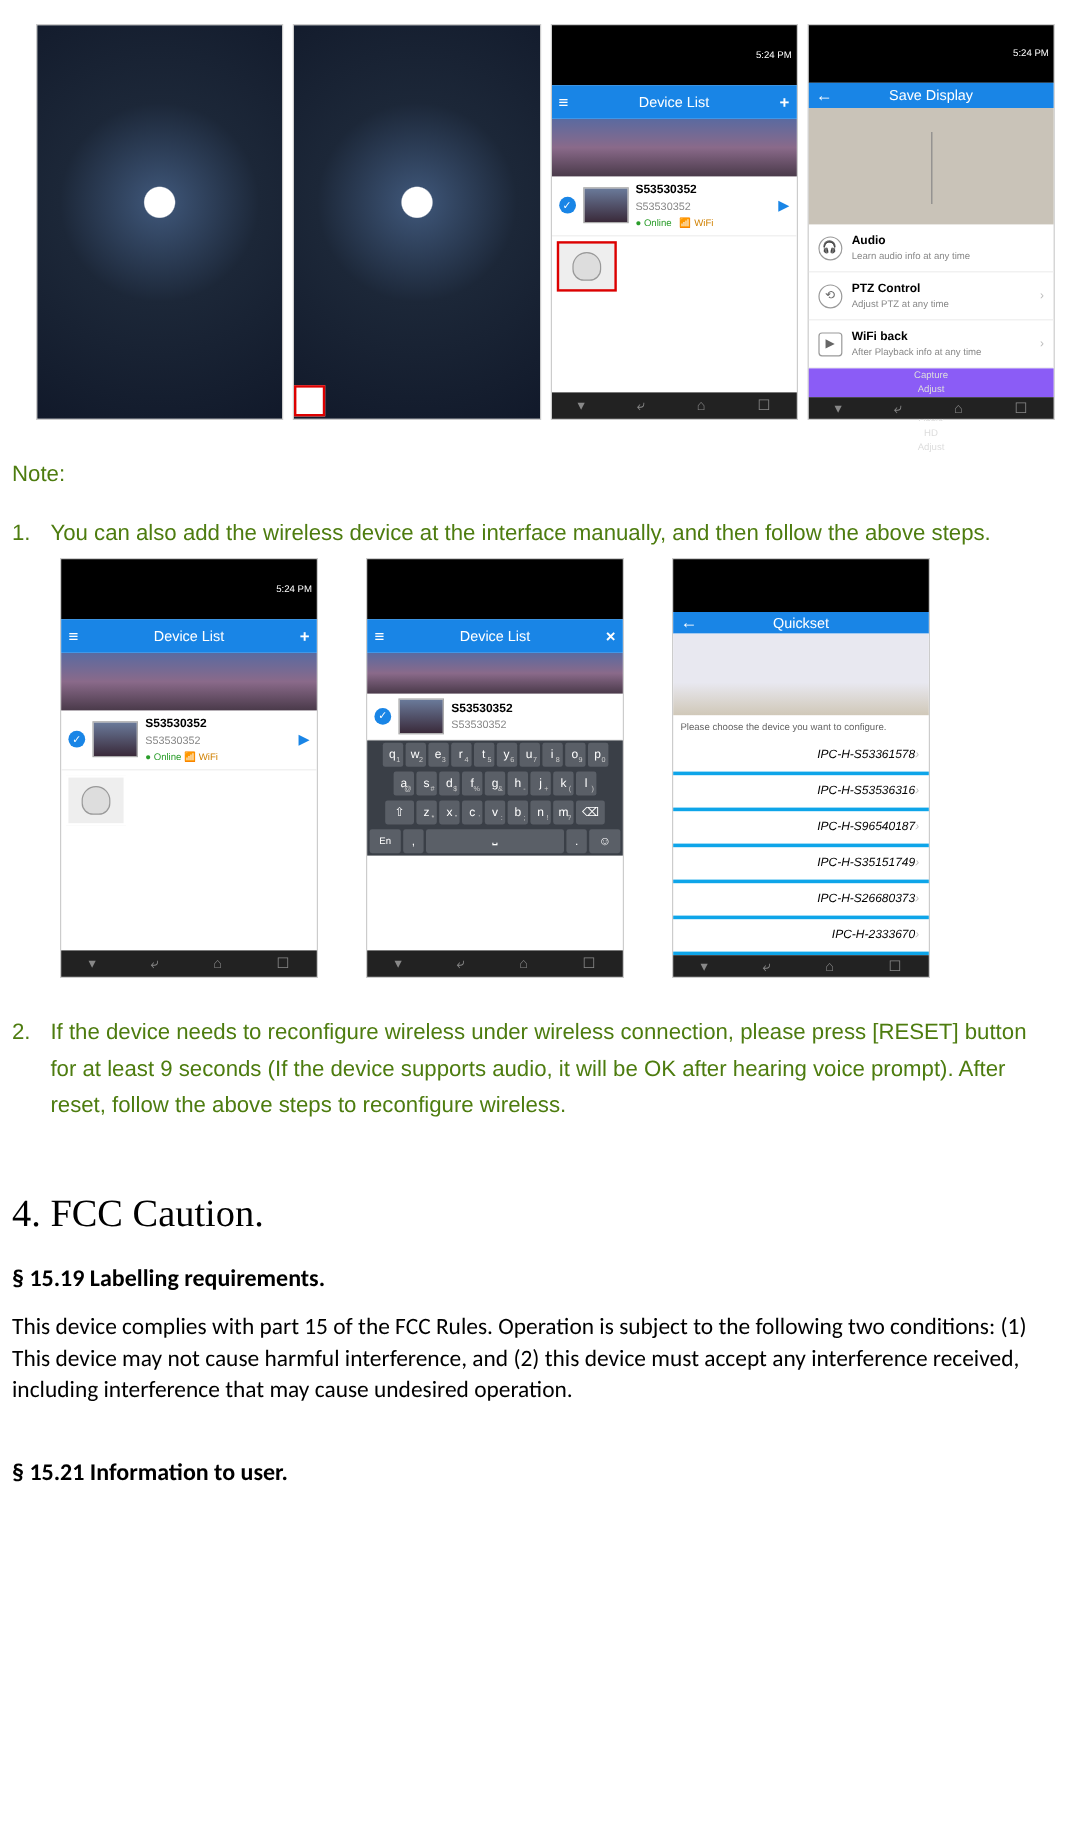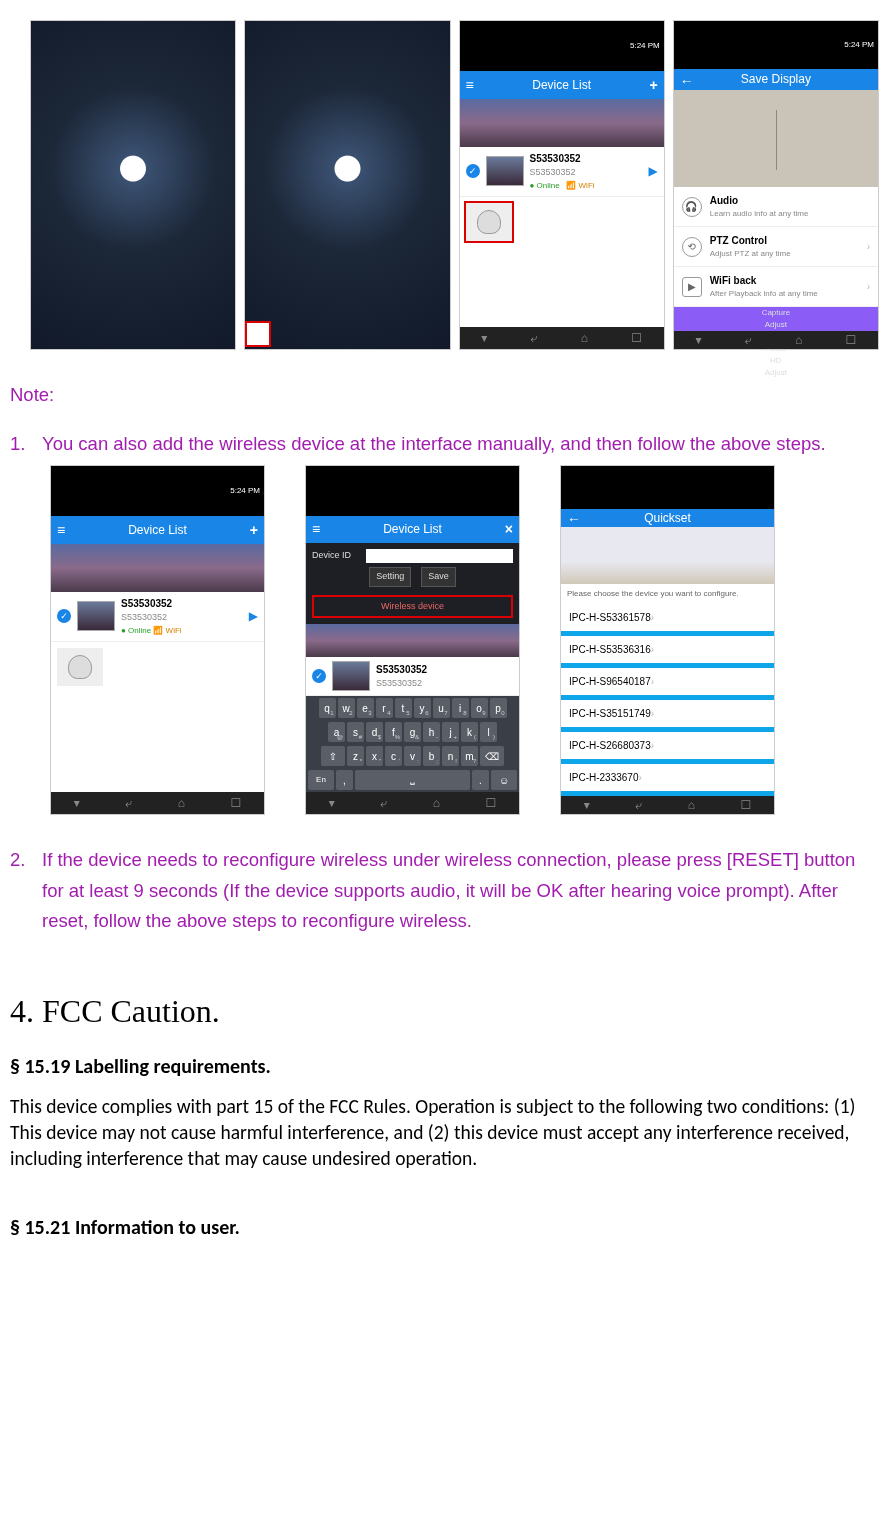--- a/index.html
+++ b/index.html
@@ -95,25 +95,25 @@
       align-items: center; justify-content: center; border-radius: 2px; font-size: 10px;
       position: relative; }
     .kb-key .sub { position: absolute; bottom: 0; right: 2px; font-size: 6px; color: #ccc; }
     .kb-space { flex: 1; background: #5a5f67; height: 20px; border-radius: 2px; }
 
     .quickset-ill {
       height: 120px; background: linear-gradient(180deg,#e8e8f0 60%,#d0c8b8 100%);
       display: flex; align-items: center; justify-content: center; position: relative;
     }
     .qs-prompt { font-size: 8px; color: #666; padding: 4px 6px; }
-    .qs-item { display: flex; justify-content: flex-start; align-items: center;
-      padding: 6px 8px; border-bottom: 5px solid #0ea5e9; font-size: 10px; }
+    .qs-item { display: flex; justify-content: flex-end; align-items: center;
+      padding: 6px 8px; border-bottom: 3px solid #0ea5e9; font-size: 10px; font-style: italic; }
 
     
-    .blue-text { color: #a21caf; font-size: 18.5px; line-height: 1.65; }
+    .blue-text { color: #4d7c0f; font-size: 18.5px; line-height: 1.65; }
     .note-heading { margin: 10px 0 18px 0; }
     .num-list { padding-left: 0; margin: 0; list-style: none; }
     .num-list li { display: flex; margin-bottom: 6px; }
     .num-list .num { width: 32px; flex-shrink: 0; }
     .num-list .content { flex: 1; }
     h2.section { font-family: "Times New Roman", serif; font-size: 32px; font-weight: normal;
       margin: 50px 0 16px 0; }
     h3.subsection { font-family: Calibri, Arial, sans-serif; font-size: 20px; font-weight: bold;
       margin: 16px 0 12px 0; }
     p.body { font-family: Calibri, Arial, sans-serif; font-size: 19.5px; margin: 8px 0 40px 0;
@@ -260,31 +260,20 @@
     </div>
   </div>
 
   <div class="phone-screen device-list-bg">
     <div class="status-bar"></div>
     <div class="app-header">
       <span class="left">≡</span>
       <span>Device List</span>
       <span class="right">×</span>
     </div>
-    <div class="dark-dialog">
-      <div class="dd-row">
-        <span class="dd-label">Device ID</span>
-        <span class="dd-input"></span>
-      </div>
-      <div class="dd-row" style="justify-content:center; gap:10px;">
-        <span class="dd-btn">Setting</span>
-        <span class="dd-btn">Save</span>
-      </div>
-      <div class="dd-wireless">Wireless device</div>
-    </div>
     <div class="banner-img" style="height:34px"></div>
     <div class="dev-item">
       <div class="dev-check">✓</div>
       <div class="dev-thumb"></div>
       <div class="dev-info">
         <span class="dev-name">S53530352</span>
         <span class="dev-sub">S53530352</span>
       </div>
     </div>
     <div class="keyboard" id="kb">

